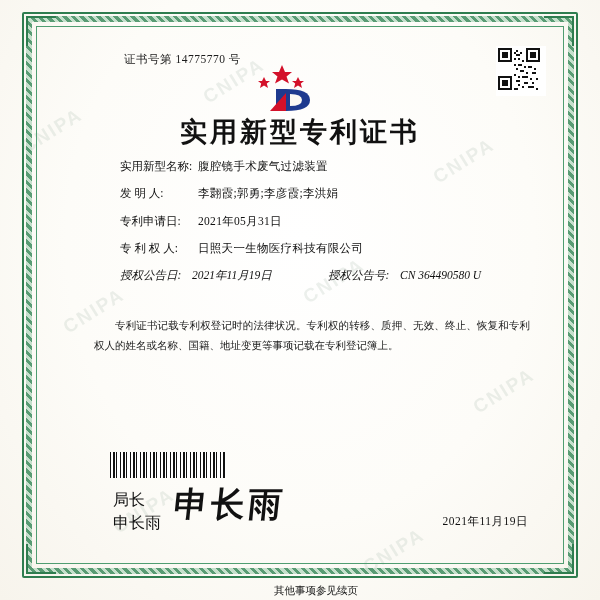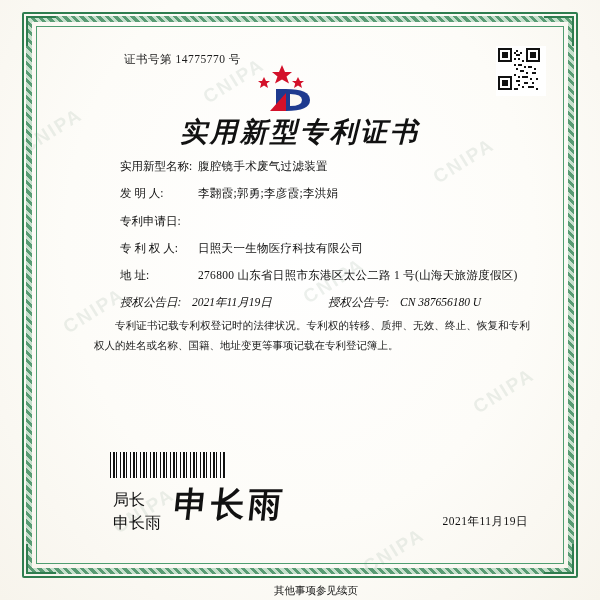--- a/index.html
+++ b/index.html
@@ -85,21 +85,20 @@
   }
 
   .main-title{
     position:absolute;left:0;right:0;top:78px;
     text-align:center;
     font-size:27px;
     font-weight:bold;
     letter-spacing:3px;
     color:#111;
     font-family:"DejaVu Serif", serif;
-    font-style:italic;
   }
 
   .fields{
     position:absolute;left:38px;right:18px;top:124px;
     font-size:11.5px;
     color:#111;
     line-height:1.2;
   }
   .frow{
     display:flex;
@@ -264,38 +263,35 @@
       <div class="frow">
         <div class="flabel">实用新型名称:</div>
         <div class="fvalue">腹腔镜手术废气过滤装置</div>
       </div>
       <div class="frow">
         <div class="flabel">发 明 人:</div>
         <div class="fvalue">李翾霞;郭勇;李彦霞;李洪娟</div>
       </div>
       <div class="frow">
         <div class="flabel">专利申请日:</div>
+        <div class="fvalue">2021年05月31日</div>
       </div>
       <div class="frow">
         <div class="flabel">专 利 权 人:</div>
         <div class="fvalue">日照天一生物医疗科技有限公司</div>
-      </div>
-      <div class="frow">
-        <div class="flabel">地        址:</div>
-        <div class="fvalue">276800 山东省日照市东港区太公二路 1 号(山海天旅游度假区)</div>
       </div>
       <div class="frow two">
         <div class="col2">
           <div class="half">
             <div class="lb">授权公告日:</div>
             <div>2021年11月19日</div>
           </div>
           <div class="half">
             <div class="lb">授权公告号:</div>
-            <div>CN 387656180 U</div>
+            <div>CN 364490580 U</div>
           </div>
         </div>
       </div>
     </div>
 
     <div class="paragraph">
       <p>专利证书记载专利权登记时的法律状况。专利权的转移、质押、无效、终止、恢复和专利权人的姓名或名称、国籍、地址变更等事项记载在专利登记簿上。</p>
     </div>
 
     <div class="barcode"></div>

